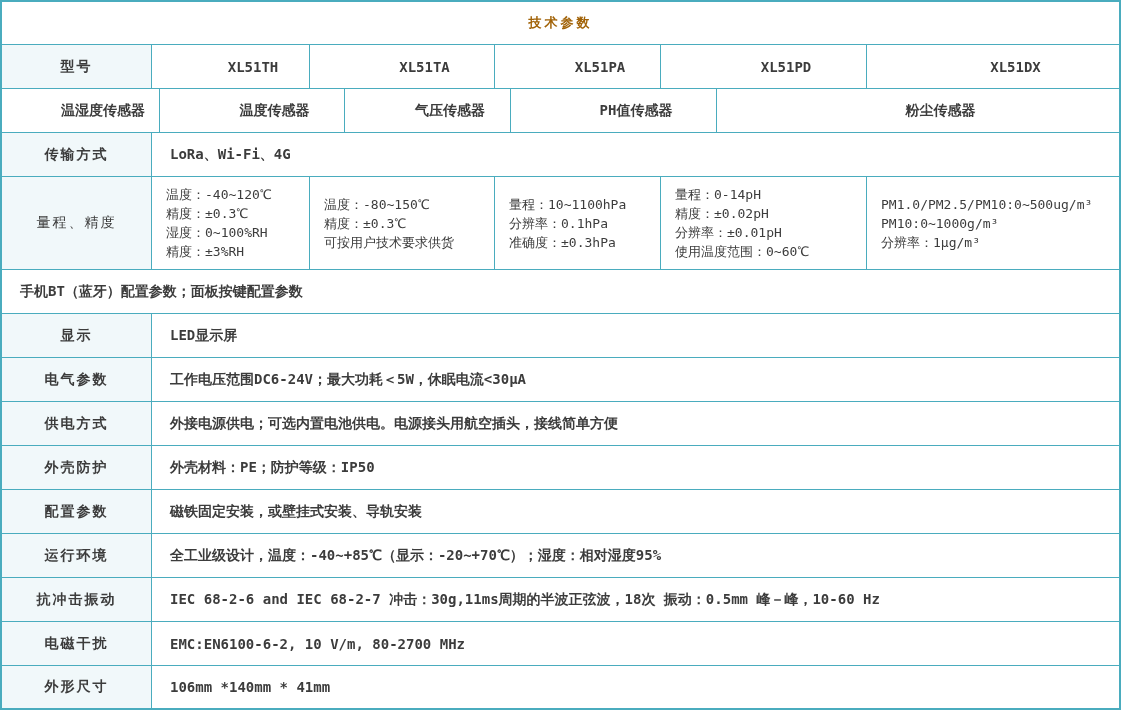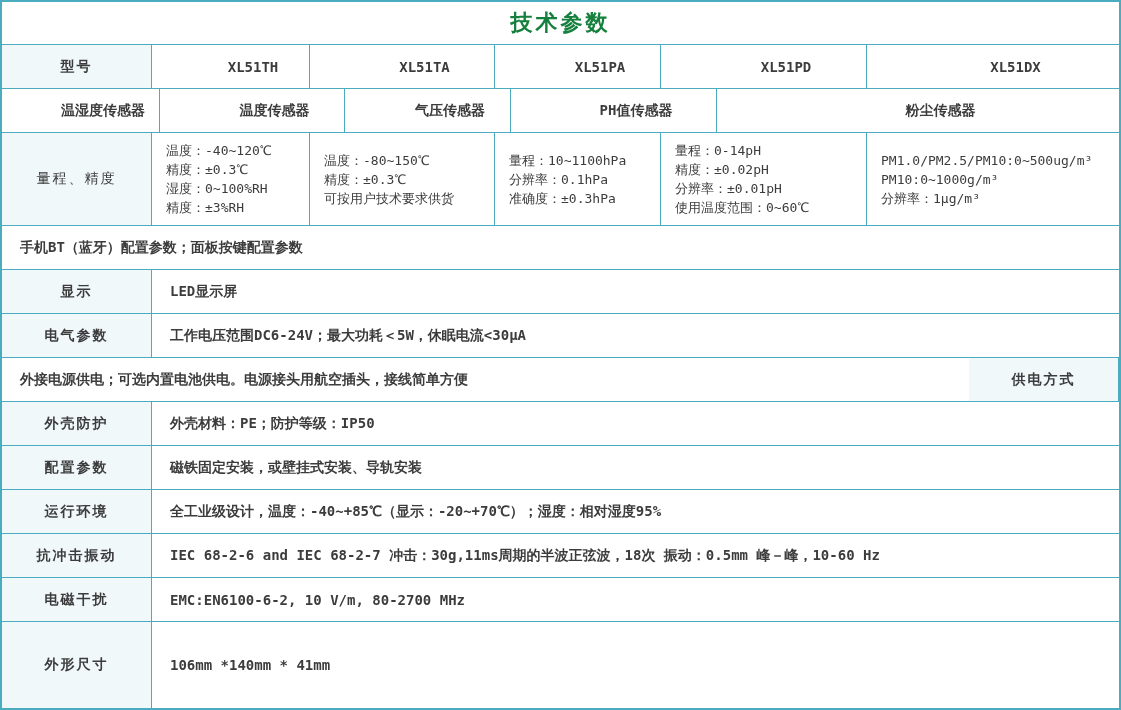--- a/index.html
+++ b/index.html
@@ -40,21 +40,21 @@
   .span-cell { flex: 1 1 auto; padding-left: 18px; font-size: 14px; }
   .range-cell {
     flex-direction: column; justify-content: center; align-items: flex-start;
     padding-left: 14px; padding-right: 4px;
     font-size: 13px; line-height: 19px;
   }
   .range-cell .line { white-space: nowrap; }
   .title-cell {
     width: 100%; flex: 1 1 auto;
     justify-content: center;
-    color: #15803d; font-size: 22px; font-weight: bold; letter-spacing: 3px;
+    color: #a16207; font-size: 13px; font-weight: bold; letter-spacing: 3px;
   }
 </style>
 </head>
 <body>
 
 <div class="spec-table">
 
   <div class="row title-row">
     <div class="cell title-cell">技术参数</div>
   </div>
@@ -69,20 +69,24 @@
   </div>
 
   <div class="row h44">
     <div class="cell c1 center vborder">温湿度传感器</div>
     <div class="cell c2 center vborder">温度传感器</div>
     <div class="cell c3 center vborder">气压传感器</div>
     <div class="cell c4 center vborder">PH值传感器</div>
     <div class="cell c5 center">粉尘传感器</div>
   </div>
 
+  <div class="row h44">
+    <div class="cell label-cell">传输方式</div>
+    <div class="cell span-cell">LoRa、Wi-Fi、4G</div>
+  </div>
 
   <div class="row range">
     <div class="cell label-cell">量程、精度</div>
     <div class="cell c1 range-cell vborder">
       <div class="line">温度：-40~120℃</div>
       <div class="line">精度：±0.3℃</div>
       <div class="line">湿度：0~100%RH</div>
       <div class="line">精度：±3%RH</div>
     </div>
     <div class="cell c2 range-cell vborder">
@@ -116,22 +120,22 @@
     <div class="cell label-cell">显示</div>
     <div class="cell span-cell">LED显示屏</div>
   </div>
 
   <div class="row h44">
     <div class="cell label-cell">电气参数</div>
     <div class="cell span-cell">工作电压范围DC6-24V；最大功耗＜5W，休眠电流&lt;30μA</div>
   </div>
 
   <div class="row h44">
+    <div class="cell label-cell">供电方式</div>
     <div class="cell span-cell">外接电源供电；可选内置电池供电。电源接头用航空插头，接线简单方便</div>
-    <div class="cell label-cell">供电方式</div>
   </div>
 
   <div class="row h44">
     <div class="cell label-cell">外壳防护</div>
     <div class="cell span-cell">外壳材料：PE；防护等级：IP50</div>
   </div>
 
   <div class="row h44">
     <div class="cell label-cell">配置参数</div>
     <div class="cell span-cell">磁铁固定安装，或壁挂式安装、导轨安装</div>

